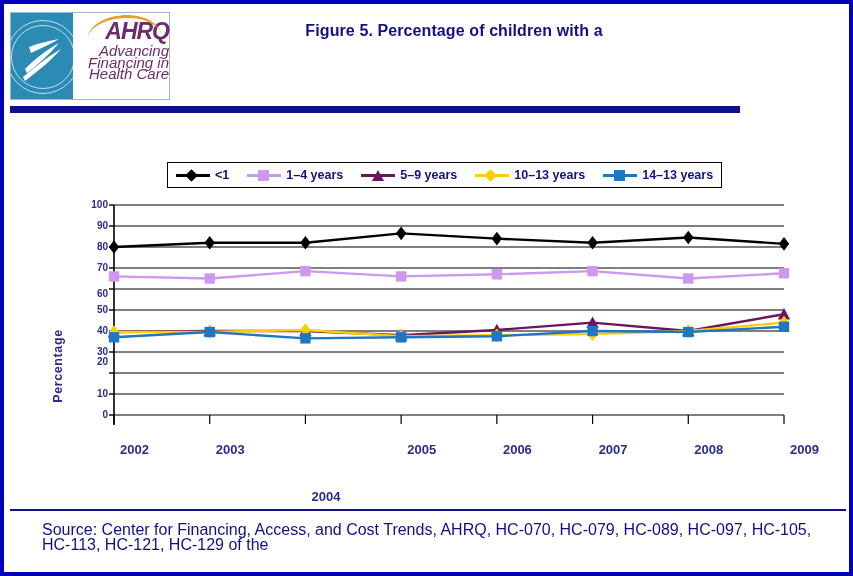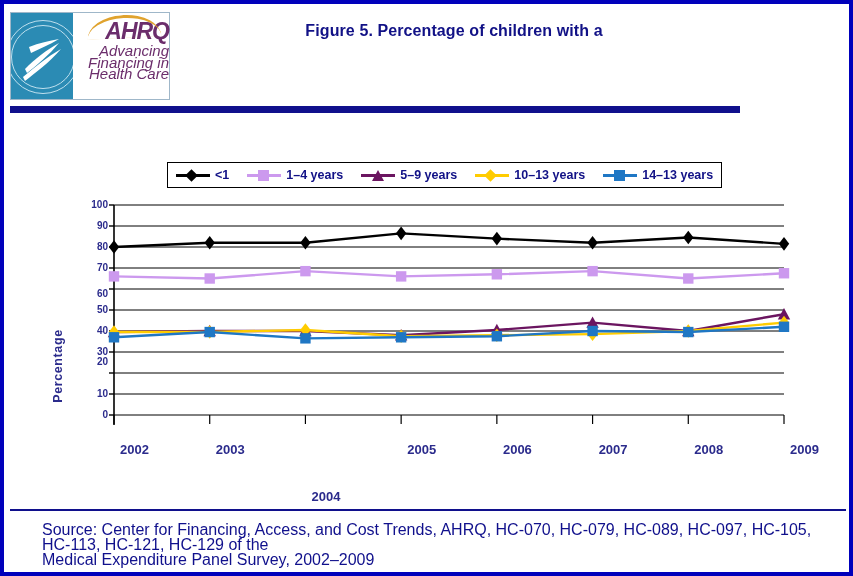--- a/index.html
+++ b/index.html
@@ -448,16 +448,15 @@
       <div class="xtick" style="left: 397.143px;">2005</div>
       <div class="xtick" style="left: 492.857px;">2006</div>
       <div class="xtick" style="left: 588.571px;">2007</div>
       <div class="xtick" style="left: 684.286px;">2008</div>
       <div class="xtick" style="left: 780px;">2009</div>
     </div>
 
   <div id="footer-rule"></div>
   <div id="source">
     <div>Source: Center for Financing, Access, and Cost Trends, AHRQ,  HC-070, HC-079, HC-089, HC-097, HC-105, HC-113, HC-121, HC-129 of the</div>
-    <div>Medical Expenditure Panel Survey,  2002–2009</div>
   </div>
 
 </div>
 
 </body></html>

